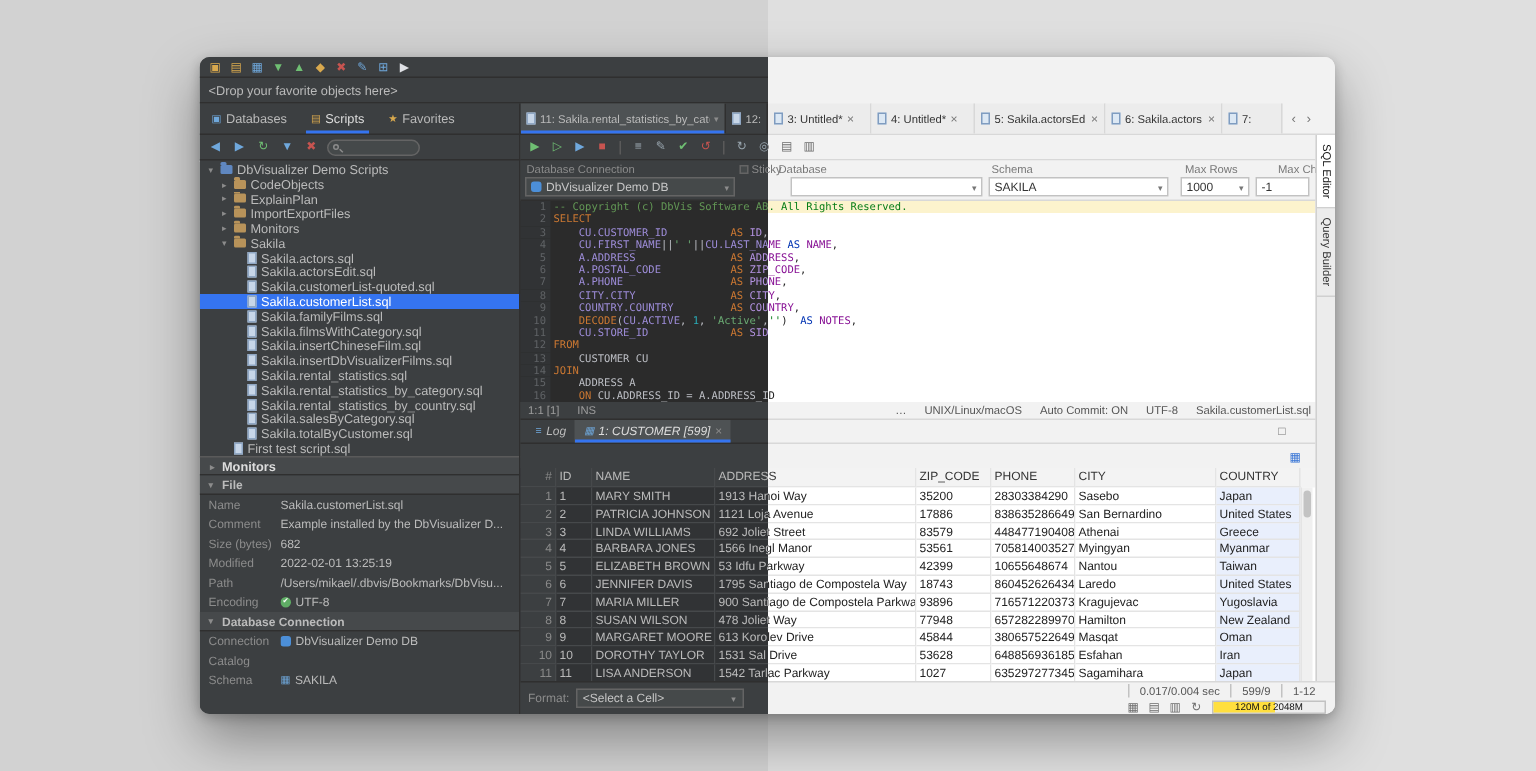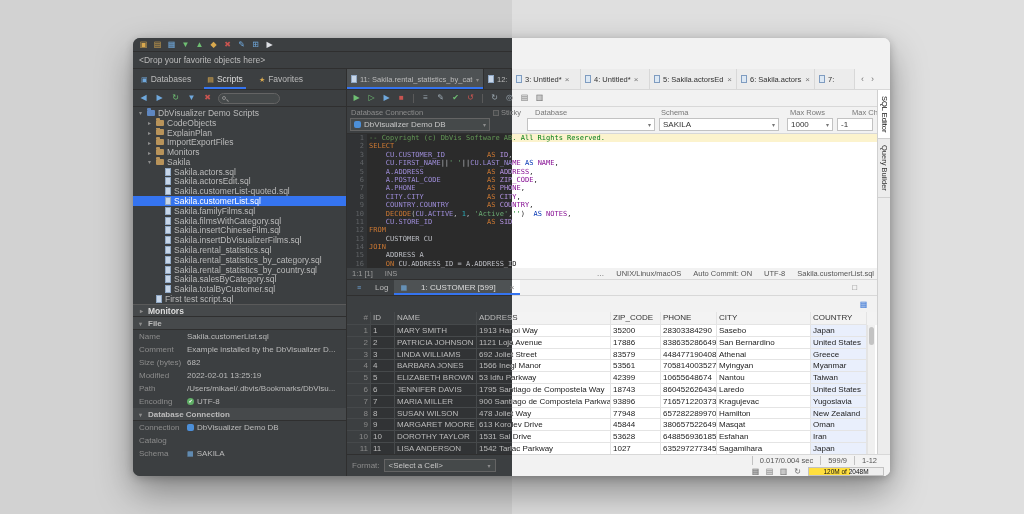--- a/index.html
+++ b/index.html
@@ -84,39 +84,39 @@
   .pcheck{width:7px;height:7px;border-radius:50%;background:var(--check-green);color:#fff;font-size:5px;line-height:7px;text-align:center;flex:none;}
   .ico-db{width:7px;height:7px;background:#4c8fd8;border-radius:2px;flex:none;}
   .ico-schema{color:var(--ic-blue);font-size:7px;line-height:1;flex:none;}
   .side-border{position:absolute;left:213px;top:31px;bottom:0;width:1px;background:var(--border);}
 
   
   .editor-col{position:absolute;left:214px;top:52px;right:0;bottom:0;background:var(--panel);}
   .sql-toolbar{position:absolute;left:0;top:0;right:13px;height:17px;display:flex;align-items:center;gap:4px;padding-left:4px;border-bottom:1px solid var(--border);background:var(--panel);}
   .editor-header{position:absolute;left:0;top:17px;right:13px;height:27px;background:var(--panel);border-bottom:1px solid var(--border);}
   .eh-label{position:absolute;top:1px;font-size:7.5px;color:var(--fg-dim);white-space:nowrap;}
-  .lbl-conn{left:4px}.lbl-db{left:188px}.lbl-schema{left:314px}.lbl-maxrows{left:443px}.lbl-maxchars{left:505px}
+  .lbl-conn{left:4px}.lbl-db{left:172px}.lbl-schema{left:314px}.lbl-maxrows{left:443px}.lbl-maxchars{left:505px}
   .eh-sticky{position:absolute;left:146px;top:1px;display:flex;gap:2px;align-items:center;font-size:7.5px;color:var(--fg-dim);}
   .cbx{width:6px;height:6px;border:1px solid var(--input-border);background:var(--input-bg);flex:none;}
   .combo{position:absolute;top:11px;height:13px;border:1px solid var(--input-border);background:var(--input-bg);color:var(--input-fg);display:flex;align-items:center;gap:3px;padding:0 3px;font-size:8px;}
   .combo .cv{flex:1;white-space:nowrap;overflow:hidden;}
   .combo .caret{font-size:6px;color:var(--fg-dim);flex:none;}
   .cb-conn{left:3px;width:140px}.cb-db{left:180px;width:128px}.cb-schema{left:312px;width:120px}.cb-maxrows{left:440px;width:46px}.cb-maxchars{left:490px;width:36px}
   .code-area{position:absolute;left:0;top:44px;right:13px;height:134px;background:var(--editor-bg);overflow:hidden;font-family:"DejaVu Sans Mono",monospace;font-size:7px;}
   .cline{display:flex;height:8.4px;line-height:8.4px;}
   .cline .ln{width:20px;flex:none;text-align:right;padding-right:3px;background:var(--gutter-bg);color:var(--gutter-fg);}
   .cline .lt{flex:1;white-space:pre;padding-left:2px;}
   .cline.hl .lt{background:var(--line-hl);}
   .tok-c{color:var(--tok-c)}.tok-k{color:var(--tok-k)}.tok-i{color:var(--tok-i)}.tok-a{color:var(--tok-a)}
   .tok-s{color:var(--tok-s)}.tok-n{color:var(--tok-n)}.tok-d{color:var(--tok-d)}
   .editor-status{position:absolute;left:0;top:178px;right:0;height:12px;border-bottom:1px solid var(--border);display:flex;align-items:center;font-size:7.5px;color:var(--status-fg);padding:0 16px 0 5px;background:var(--panel);}
   .es-left{margin-right:12px;}
   .es-right{margin-left:auto;display:flex;gap:12px;align-items:center;white-space:nowrap;}
   .results-tabs{position:absolute;left:0;top:190px;right:13px;height:16px;background:var(--panel);border-bottom:1px solid var(--border);display:flex;align-items:flex-end;padding-left:4px;}
-  .rtab{display:flex;align-items:center;gap:14px;height:15px;padding:0 6px;font-size:8px;color:var(--fg);}
+  .rtab{display:flex;align-items:center;gap:3px;height:15px;padding:0 6px;font-size:8px;color:var(--fg);font-style:italic;}
   .rtab.active{background:var(--restab-active);box-shadow:inset 0 -2px 0 var(--accent);color:var(--fg-bright);}
   .rtab .ric{font-size:7px;color:var(--ic-blue);line-height:1;}
   .rtab .x{color:var(--fg-dim);font-size:8px;}
   .detach{position:absolute;right:20px;top:3px;font-size:8px;color:var(--fg-dim);}
   .grid-toolbar{position:absolute;left:0;top:206px;right:13px;height:16px;background:var(--panel);}
   .grid-toolbar .tbi{position:absolute;right:8px;top:3px;}
   .grid{position:absolute;left:0;top:222px;right:13px;height:142px;background:var(--cell-bg);overflow:hidden;font-size:8px;}
   .ghead{display:flex;height:13px;background:var(--grid-head-bg);color:var(--fg);}
   .gh{flex:none;padding:0 2px;border-right:1px solid var(--grid-line);border-bottom:1px solid var(--grid-line);line-height:12px;white-space:nowrap;overflow:hidden;background:var(--grid-head-bg);}
   .grow{display:flex;height:11.8px;}

